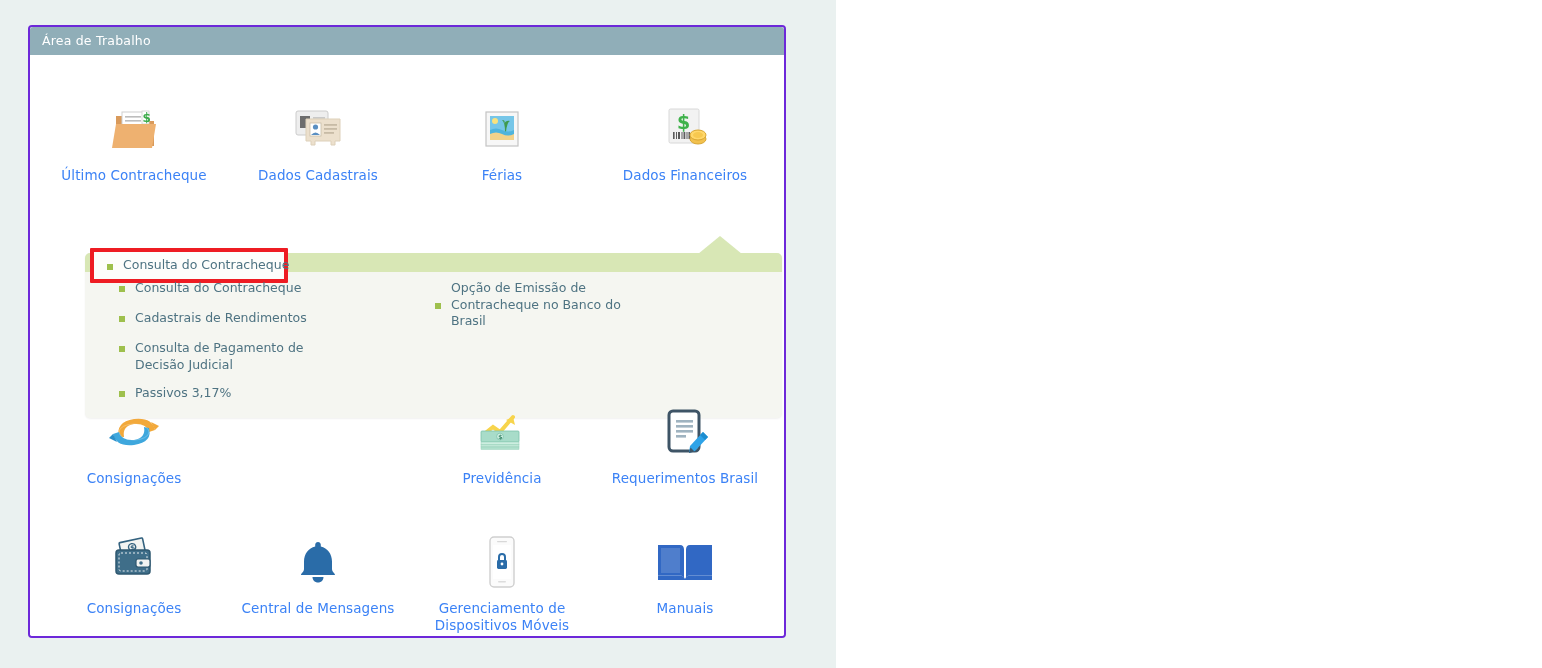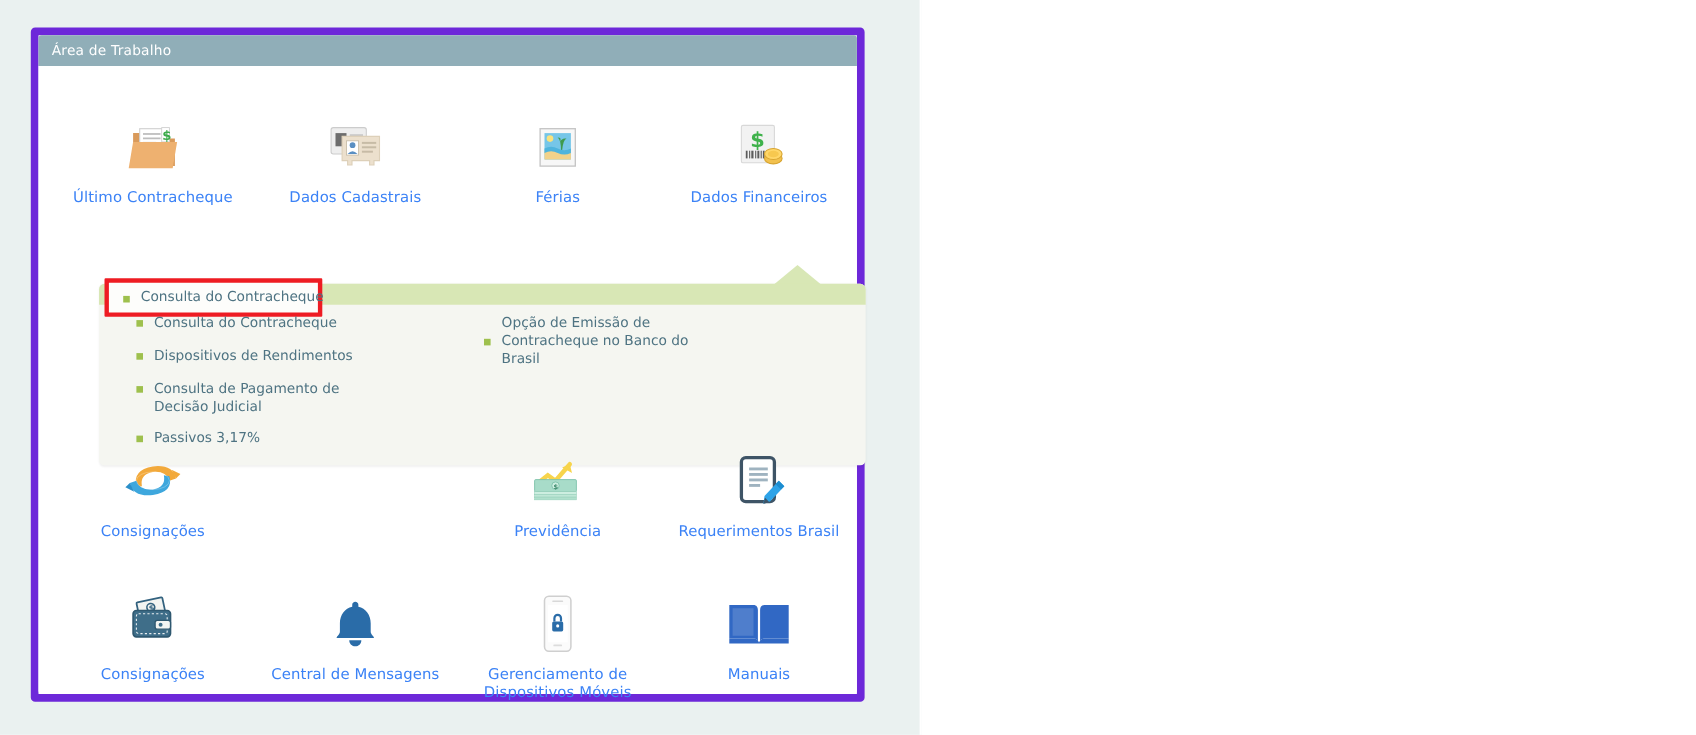--- a/index.html
+++ b/index.html
@@ -25,21 +25,21 @@
     width: 838px; height: 668px;
     background: #eaf1f0;
   }
   
   .work-card {
     position: absolute;
     left: 28px; top: 25px;
     width: 758px;
     height: 613px;
     background: #ffffff;
-    border: 7px solid #6d28d9;
+    border: 2px solid #6d28d9;
     border-radius: 4px;
     box-sizing: border-box;
   }
   .work-card-header {
     position: absolute;
     left: 0; top: 0;
     width: 100%;
     height: 28px;
     background: #90aeb8;
     border-radius: 3px 3px 0 0;
@@ -287,21 +287,21 @@
           <div class="submenu-title">Dados Financeiros</div>
         </div>
 
         <div class="submenu-col submenu-col-left">
           <div class="submenu-item sm-item-1">
             <span class="bullet"></span>
             <span class="sm-label">Consulta do Contracheque</span>
           </div>
           <div class="submenu-item">
             <span class="bullet"></span>
-            <span class="sm-label">Dispositivos de Rendimentos</span>
+            <span class="sm-label">Cadastrais de Rendimentos</span>
           </div>
           <div class="submenu-item">
             <span class="bullet"></span>
             <span class="sm-label">Consulta de Pagamento de Decisão Judicial</span>
           </div>
           <div class="submenu-item">
             <span class="bullet"></span>
             <span class="sm-label">Passivos 3,17%</span>
           </div>
         </div>

